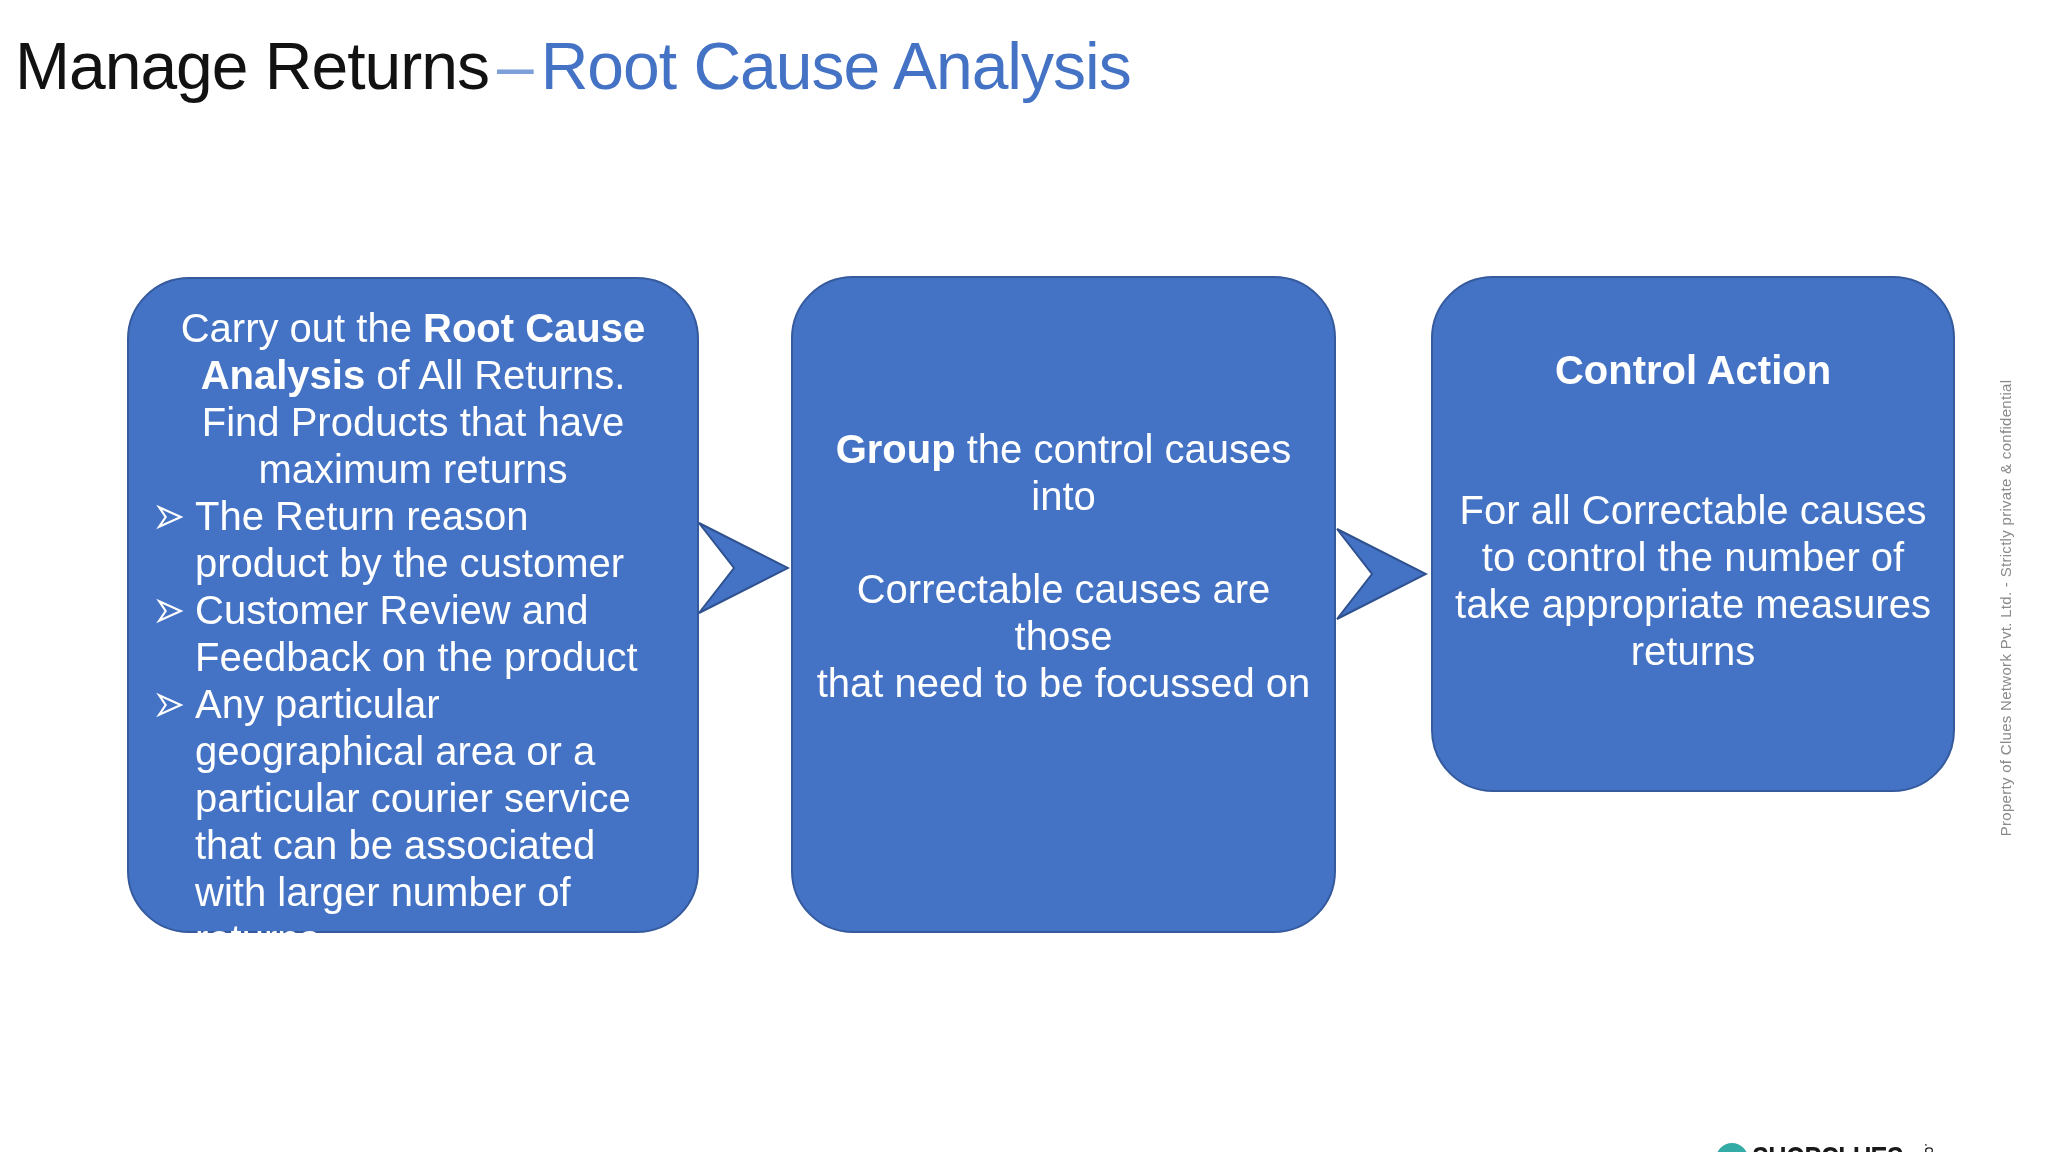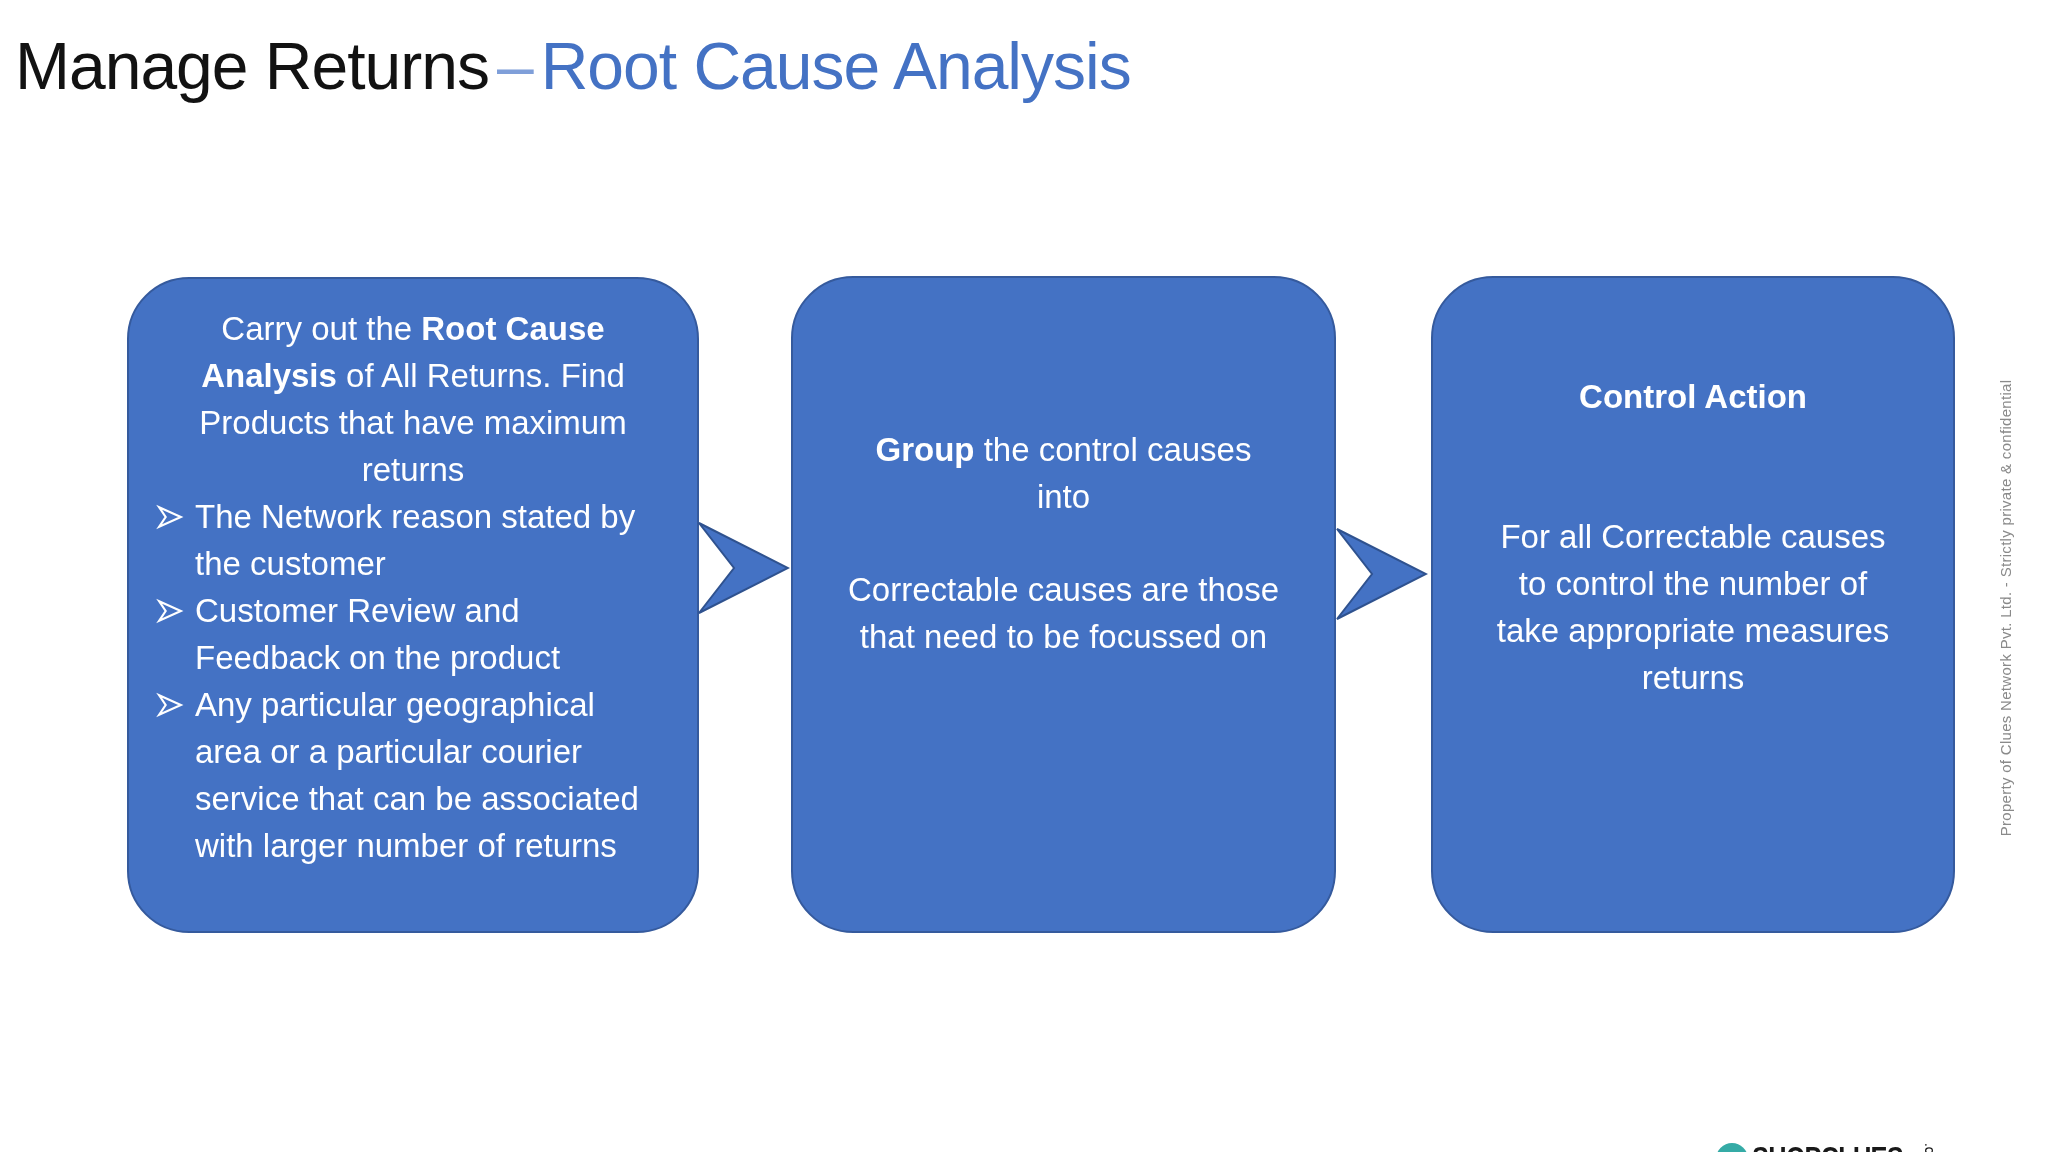--- a/index.html
+++ b/index.html
@@ -12,26 +12,26 @@
   .slide-title{
     position:absolute;top:30px;left:15px;width:2048px;
     text-align:left;font-size:66px;line-height:1.1;
     font-weight:400;color:#121212;letter-spacing:-1px;
   }
   .slide-title .t-dash{color:#7f9fd9;padding:0 8px;font-weight:400;}
   .slide-title .t-blue{color:#4472c4;font-weight:400;}
   
   .flow-box{
     position:absolute;background:#4472c4;border:2px solid #355a9d;
-    border-radius:62px;color:#ffffff;font-size:33px;line-height:47px;
+    border-radius:62px;color:#ffffff;font-size:40px;line-height:47px;
     box-sizing:border-box;
   }
   .box1{left:127px;top:277px;width:572px;height:656px;padding:26px 26px 0;}
   .box2{left:791px;top:276px;width:545px;height:657px;padding:148px 20px 0;}
-  .box3{left:1431px;top:276px;width:524px;height:657px;padding:95px 20px 0;}
+  .box3{left:1431px;top:276px;width:524px;height:516px;padding:69px 20px 0;}
   .intro{width:505px;margin:0 auto;text-align:center;}
   .bold{font-weight:bold;}
   ul.arrow-list{list-style:none;margin:0;padding:0;}
   ul.arrow-list li{display:flex;align-items:flex-start;}
   .b1-list{padding-left:6px;}
   .b2-list{margin-top:42px !important;padding-left:30px !important;}
   .bullet-marker{flex:0 0 30px;margin:11px 10px 0 0;}
   .bullet-text{flex:1 1 auto;max-width:460px;}
   .center-block{text-align:center;}
   .note-block{margin-top:46px;}
@@ -76,21 +76,21 @@
 
 <div class="flow-box box1">
   <div class="intro">
     <span>Carry out the </span><span class="bold">Root Cause Analysis</span><span> of All Returns. Find Products that have maximum returns</span>
   </div>
   <ul class="arrow-list b1-list">
     <li>
       <svg class="bullet-marker" viewBox="0 0 24 24" width="26" height="26">
           <polygon points="2,3 22,12 2,21 8,12" fill="none" stroke="#ffffff" stroke-width="2"></polygon>
         </svg>
-      <span class="bullet-text">The Network reason stated by the customer</span>
+      <span class="bullet-text">The Return reason product by the customer</span>
     </li>
     <li>
       <svg class="bullet-marker" viewBox="0 0 24 24" width="26" height="26">
           <polygon points="2,3 22,12 2,21 8,12" fill="none" stroke="#ffffff" stroke-width="2"></polygon>
         </svg>
       <span class="bullet-text">Customer Review and Feedback on the product</span>
     </li>
     <li>
       <svg class="bullet-marker" viewBox="0 0 24 24" width="26" height="26">
           <polygon points="2,3 22,12 2,21 8,12" fill="none" stroke="#ffffff" stroke-width="2"></polygon>

